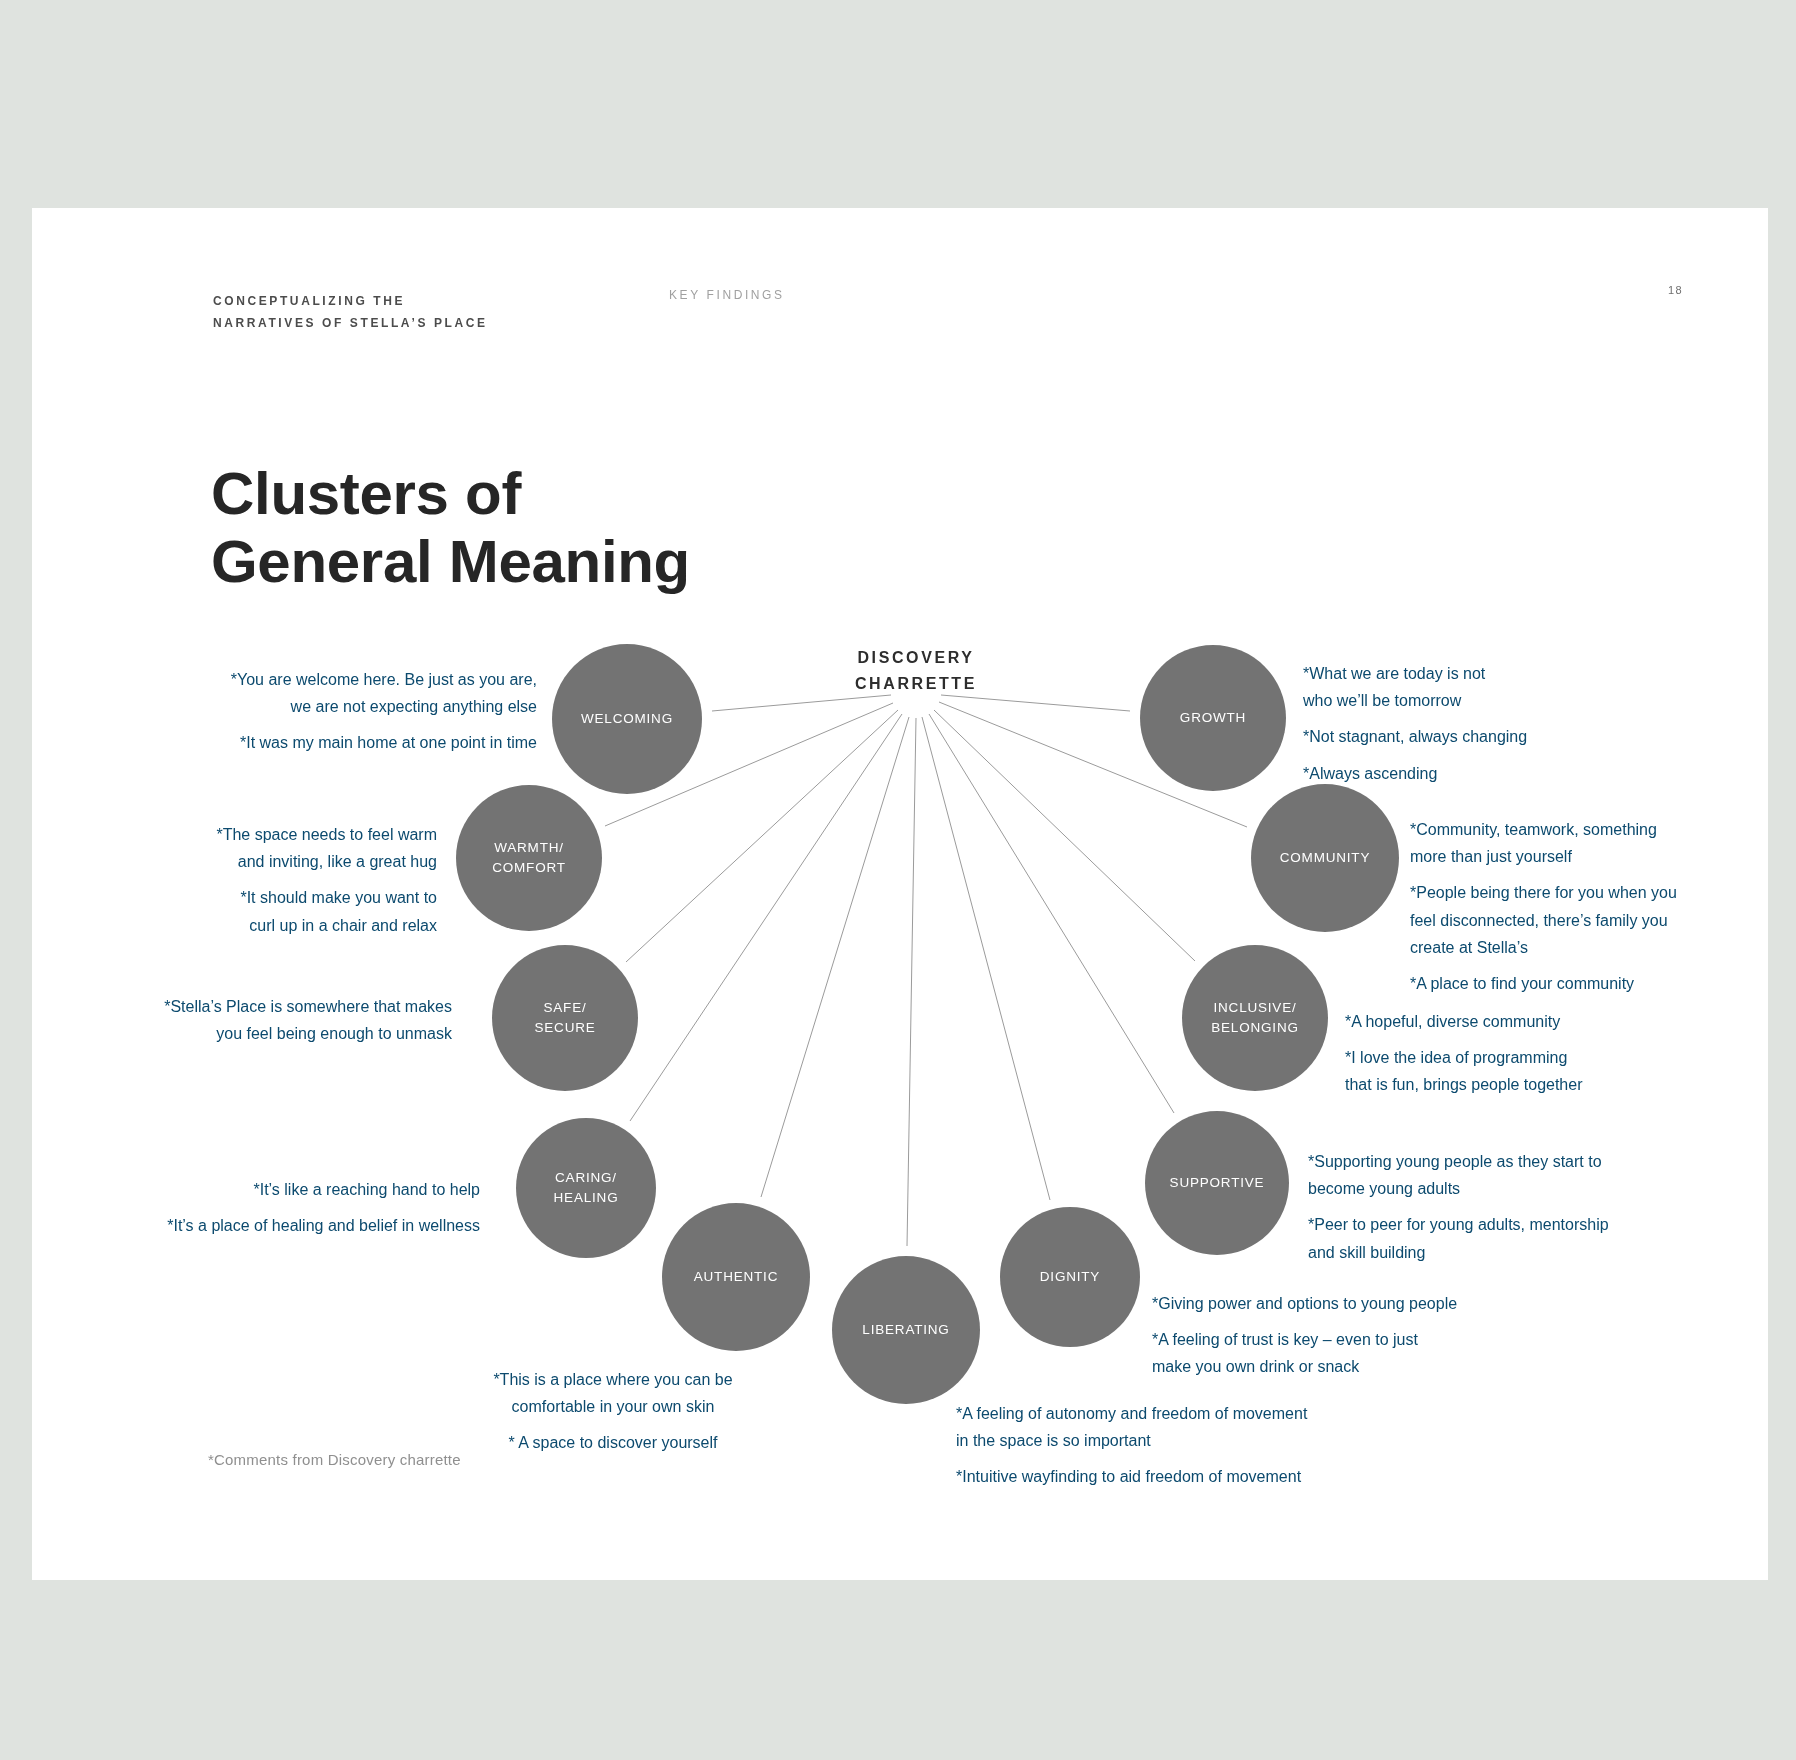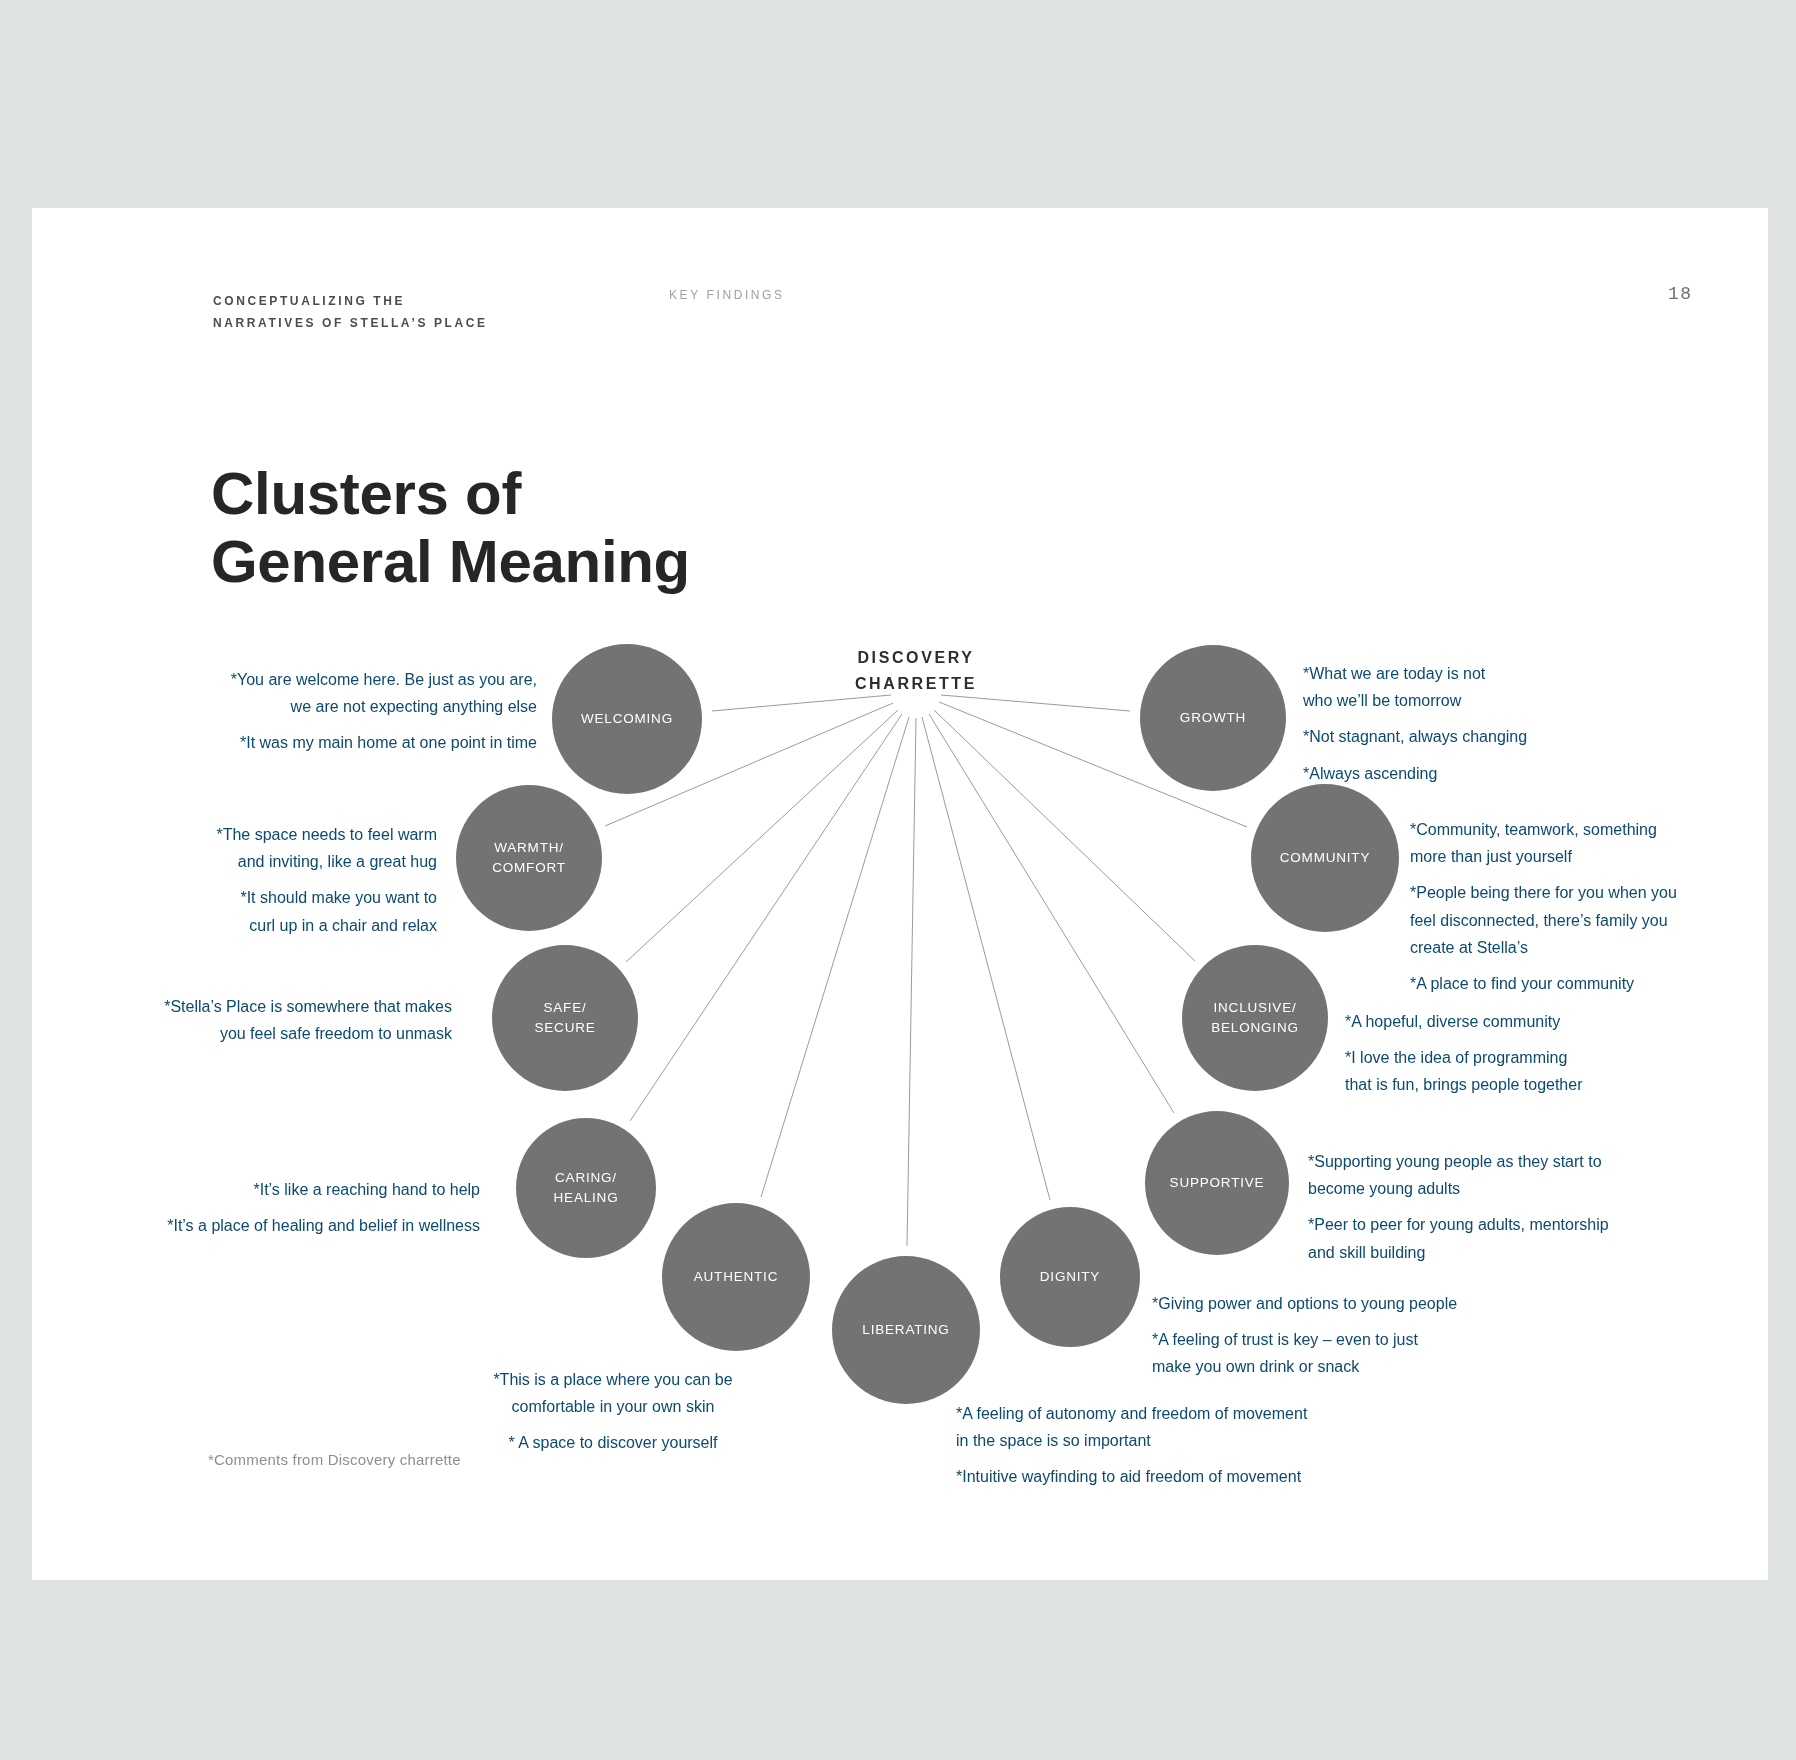--- a/index.html
+++ b/index.html
@@ -17,21 +17,21 @@
   }
   .eyebrow {
     position:absolute;
     font-size:12px; letter-spacing:2.6px; font-weight:700;
     color:#4c4c4c; white-space:pre-line; line-height:1.85;
   }
   .eyebrow-left { left:181px; top:74px;margin-top:8px; }
   .eyebrow-center { left:637px; top:76px; color:#a0a0a0; font-weight:500; }
   .page-number {
     position:absolute; left:1636px; top:76px;
-    font-size:18px; letter-spacing:1.5px; color:#6f6f6f;font-family:Liberation Mono, monospace;
+    font-size:11px; letter-spacing:1.5px; color:#6f6f6f;
   }
   .title {
     position:absolute; left:179px; top:252px;
     font-size:60px; font-weight:700; color:#262626;
     line-height:1.13; letter-spacing:-0.3px; white-space:pre-line;
   }
   .center-label {
     position:absolute; left:784px; top:437px; width:200px;
     text-align:center; font-size:16px; font-weight:700;
     letter-spacing:2.6px; color:#2d2d2d; line-height:1.62;
@@ -136,21 +136,21 @@
 
   <div class="comments align-right" style="right:1331px;top:613px">
     <p>*The space needs to feel warm
 and inviting, like a great hug</p>
     <p>*It should make you want to
 curl up in a chair and relax</p>
   </div>
 
   <div class="comments align-right" style="right:1316px;top:785px">
     <p>*Stella’s Place is somewhere that makes
-you feel safe freedom to unmask</p>
+you feel being enough to unmask</p>
   </div>
 
   <div class="comments align-right" style="right:1288px;top:968px">
     <p>*It’s like a reaching hand to help</p>
     <p>*It’s a place of healing and belief in wellness</p>
   </div>
 
   <div class="comments align-center" style="left:411px;top:1158px;width:340px">
     <p>*This is a place where you can be
 comfortable in your own skin</p>

